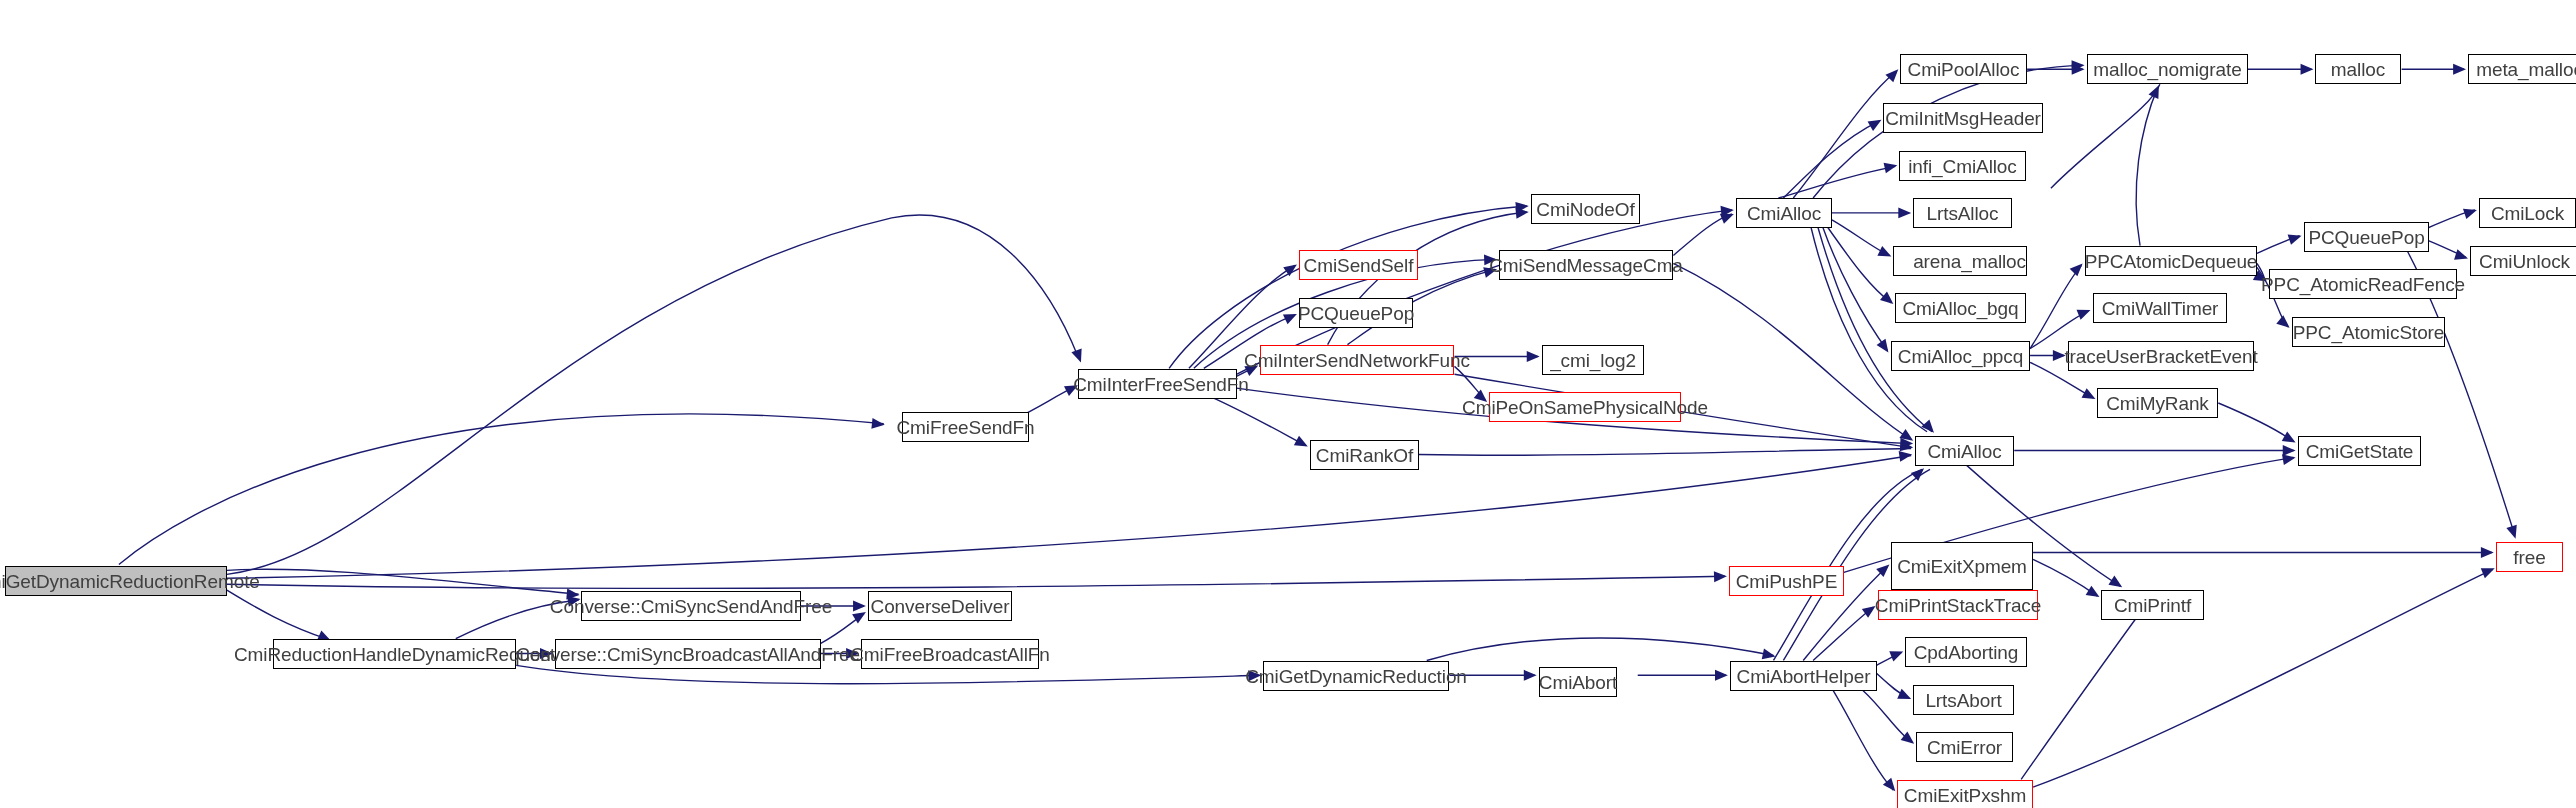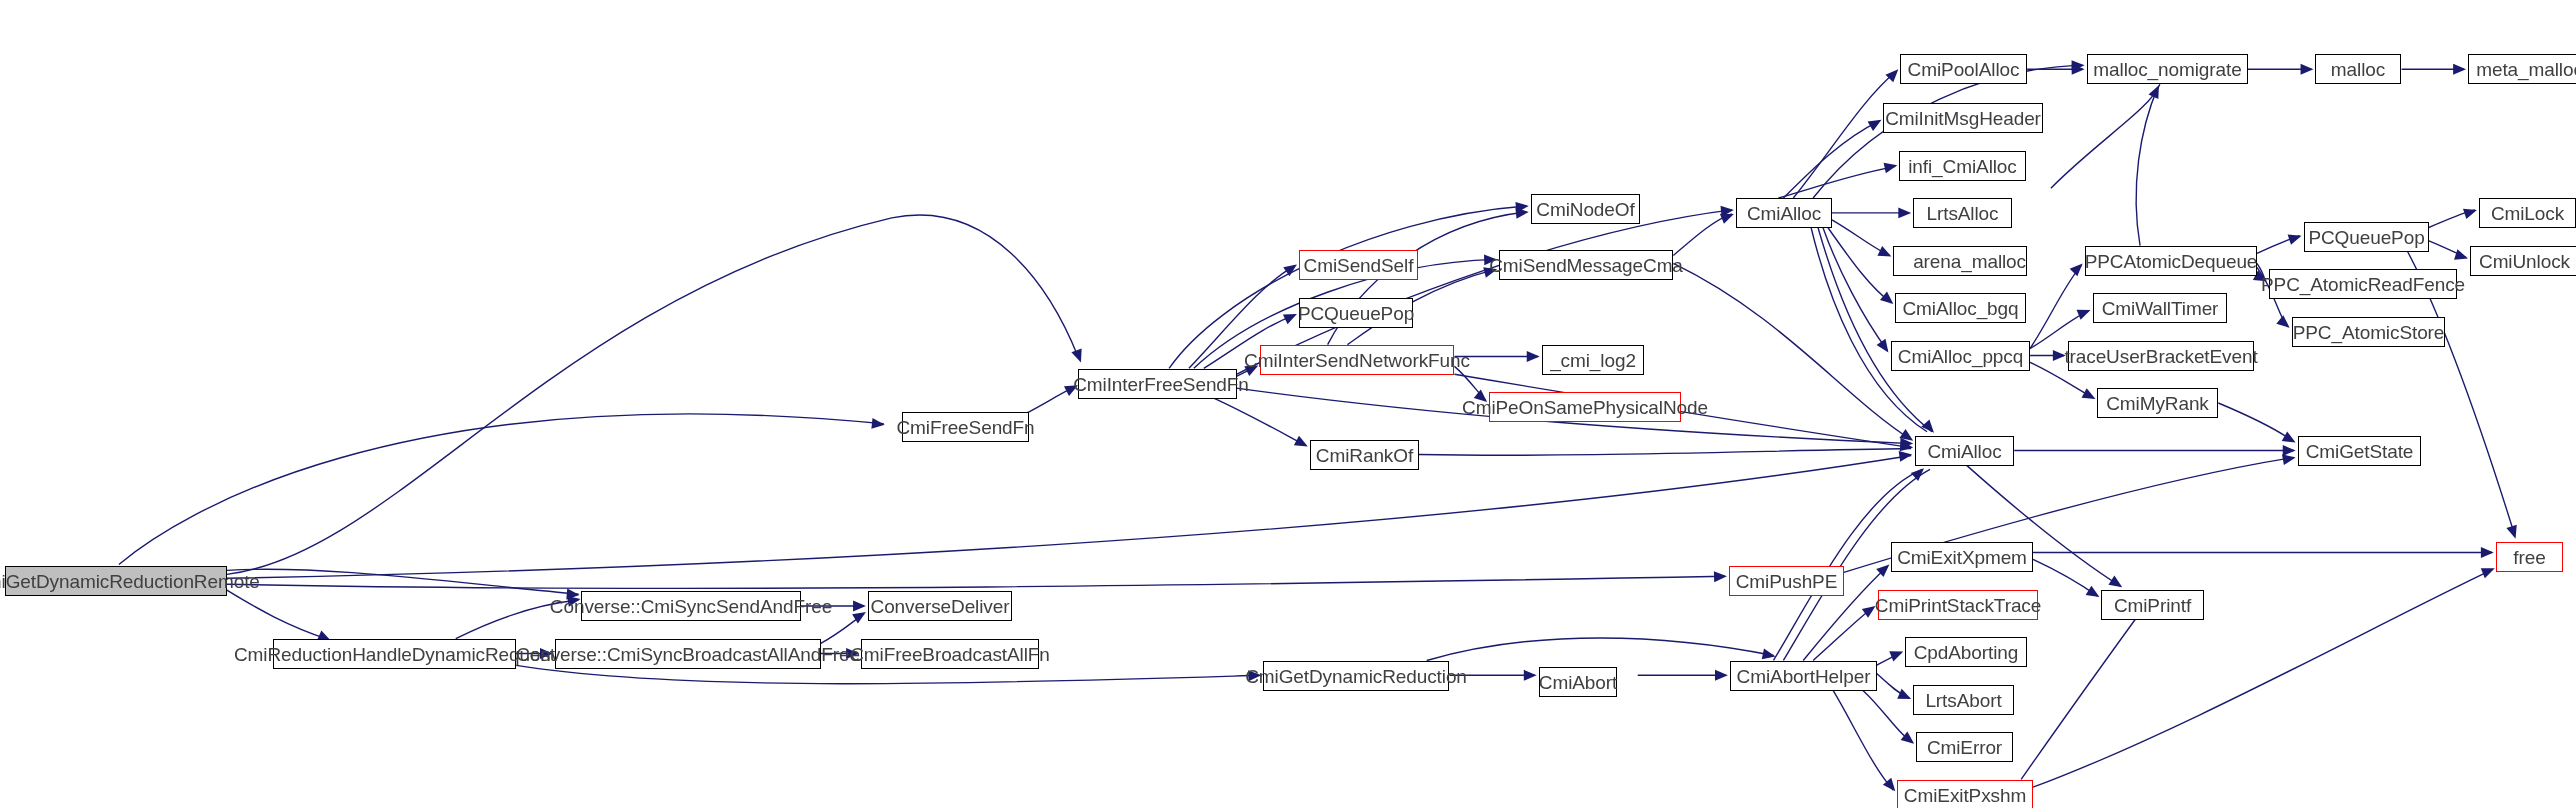--- a/index.html
+++ b/index.html
@@ -312,21 +312,21 @@
       </div>
       <div class="node" style="left: 2298px; top: 436px; width: 123px; height: 30px;">
         <span class="node-label">CmiGetState</span>
       </div>
       <div class="node red" style="left: 2496px; top: 542px; width: 67px; height: 30px; text-align: right;">
         <span class="node-label">free</span>
       </div>
       <div class="node red" style="left: 1729px; top: 566px; width: 115px; height: 30px;">
         <span class="node-label">CmiPushPE</span>
       </div>
-      <div class="node" style="left: 1891px; top: 542px; width: 142px; height: 30px;">
+      <div class="node" style="left: 1891px; top: 542px; width: 142px; height: 48px;">
         <span class="node-label">CmiExitXpmem</span>
       </div>
       <div class="node red" style="left: 1878px; top: 590px; width: 160px; height: 30px;">
         <span class="node-label">CmiPrintStackTrace</span>
       </div>
       <div class="node" style="left: 2101px; top: 590px; width: 103px; height: 30px;">
         <span class="node-label">CmiPrintf</span>
       </div>
       <div class="node" style="left: 1905px; top: 637px; width: 122px; height: 30px;">
         <span class="node-label">CpdAborting</span>

